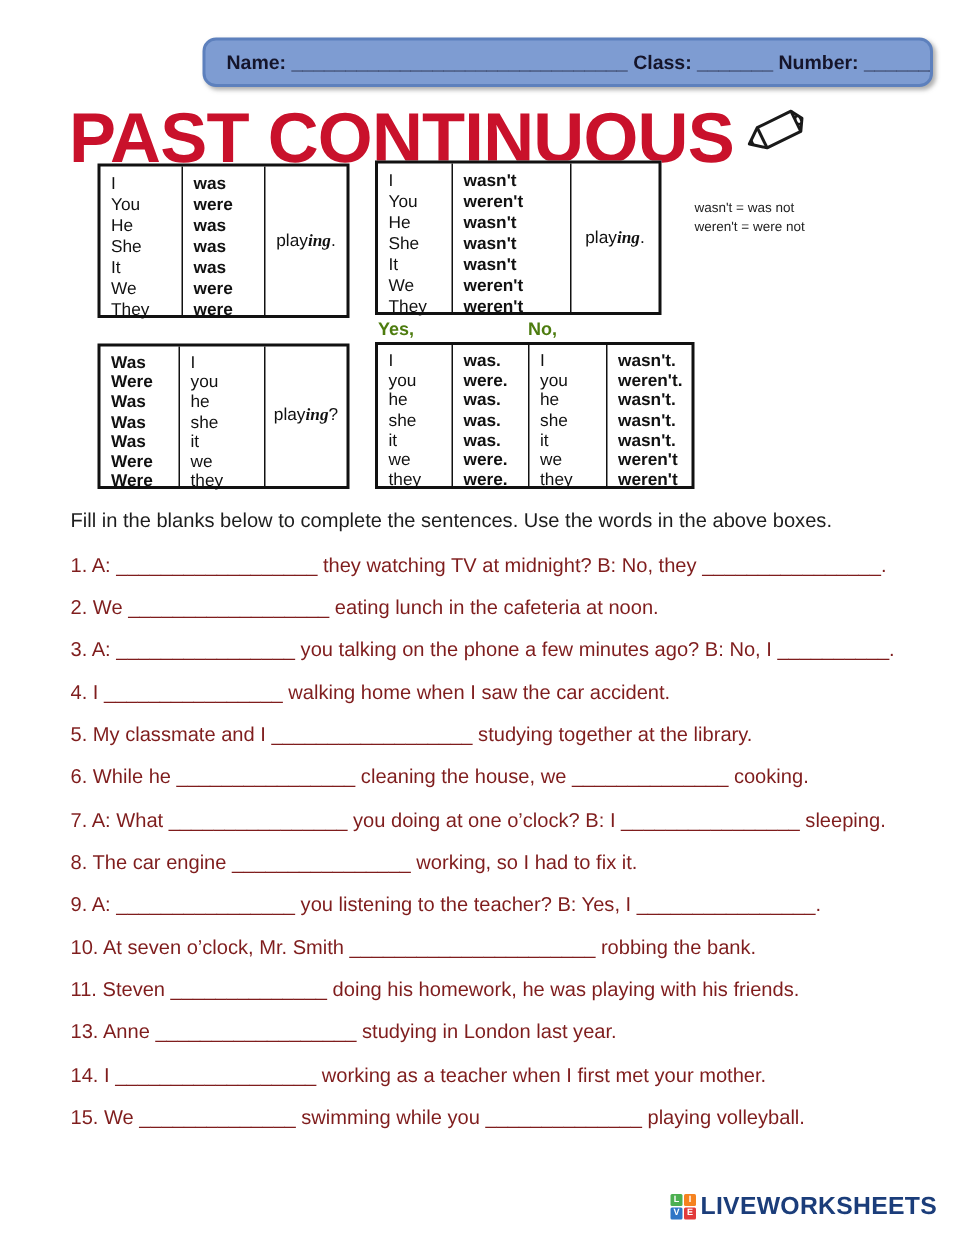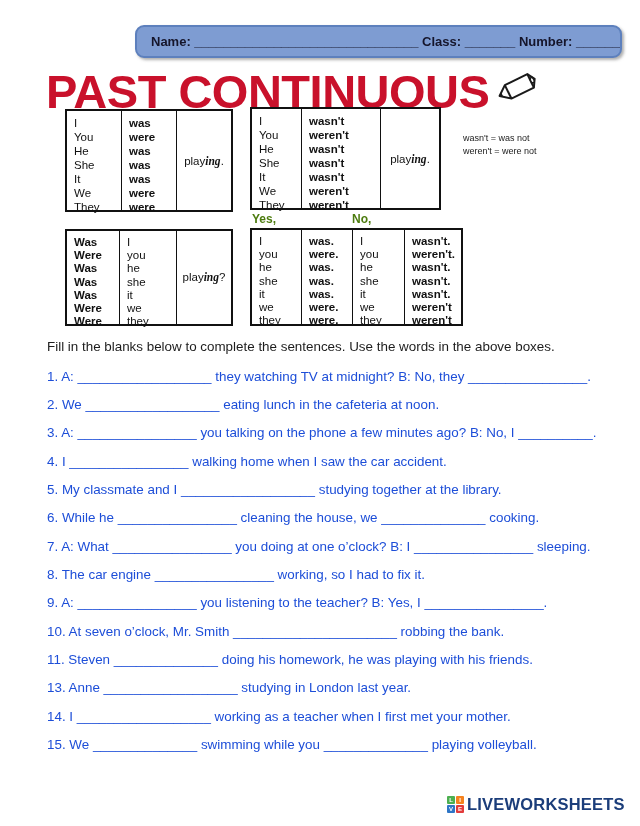--- a/index.html
+++ b/index.html
@@ -50,21 +50,21 @@
     color:#222;white-space:pre-line;
   }
   .yn-label{position:absolute;font-weight:bold;font-size:12px;color:#4d7c0f;}
   #yes-label{left:252px;top:212px;}
   #no-label{left:352px;top:212px;}
   
   .instructions{position:absolute;left:47px;top:339px;font-size:13.4px;color:#1d1d1d;white-space:nowrap;}
   .sentences{position:absolute;left:47px;top:362px;width:580px;}
   .sentence{
     height:28.35px;display:flex;align-items:center;
-    font-size:13.4px;white-space:nowrap;color:#1d4ed8;
+    font-size:13.4px;white-space:nowrap;color:#7f1d1d;
   }
   
   .footer{position:absolute;left:447px;top:795px;display:flex;align-items:center;gap:3px;}
   .logo-grid{display:grid;grid-template-columns:8px 8px;grid-auto-rows:8px;gap:1px;}
   .logo-sq{
     display:flex;align-items:center;justify-content:center;
     color:#fff;font-size:6px;font-weight:bold;line-height:1;border-radius:1px;
   }
   .brand{font-size:16.5px;font-weight:bold;letter-spacing:0.2px;}
 </style>

